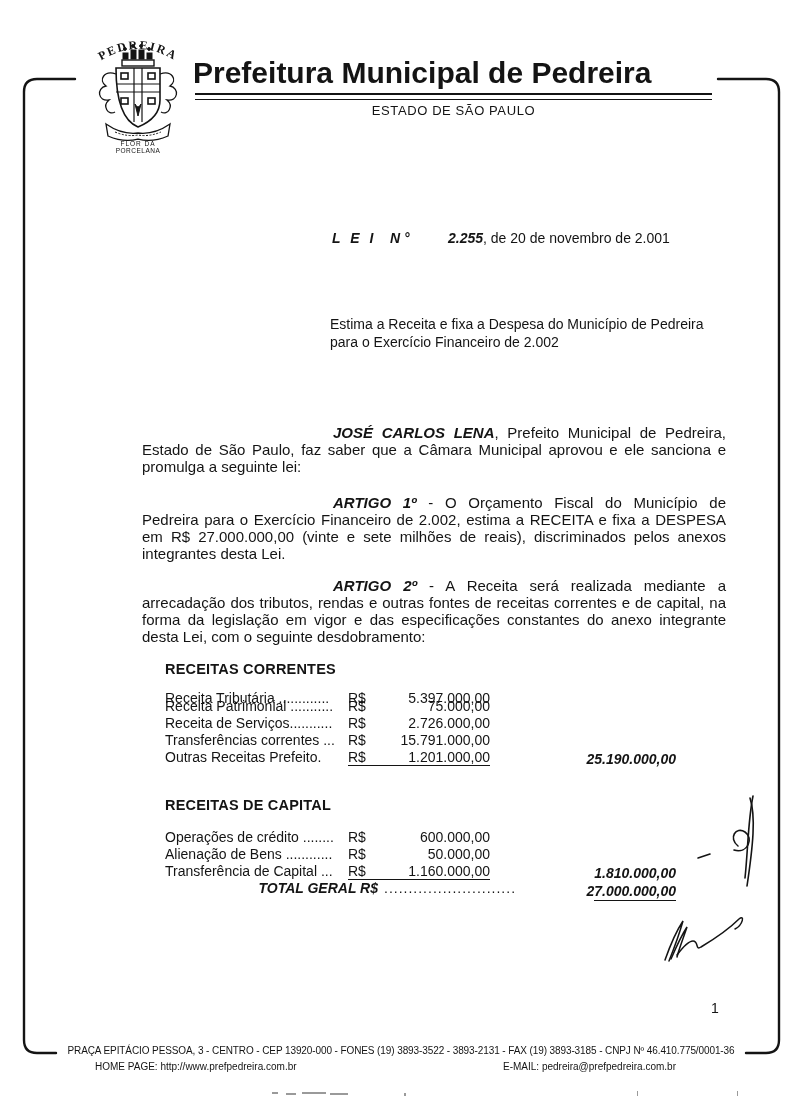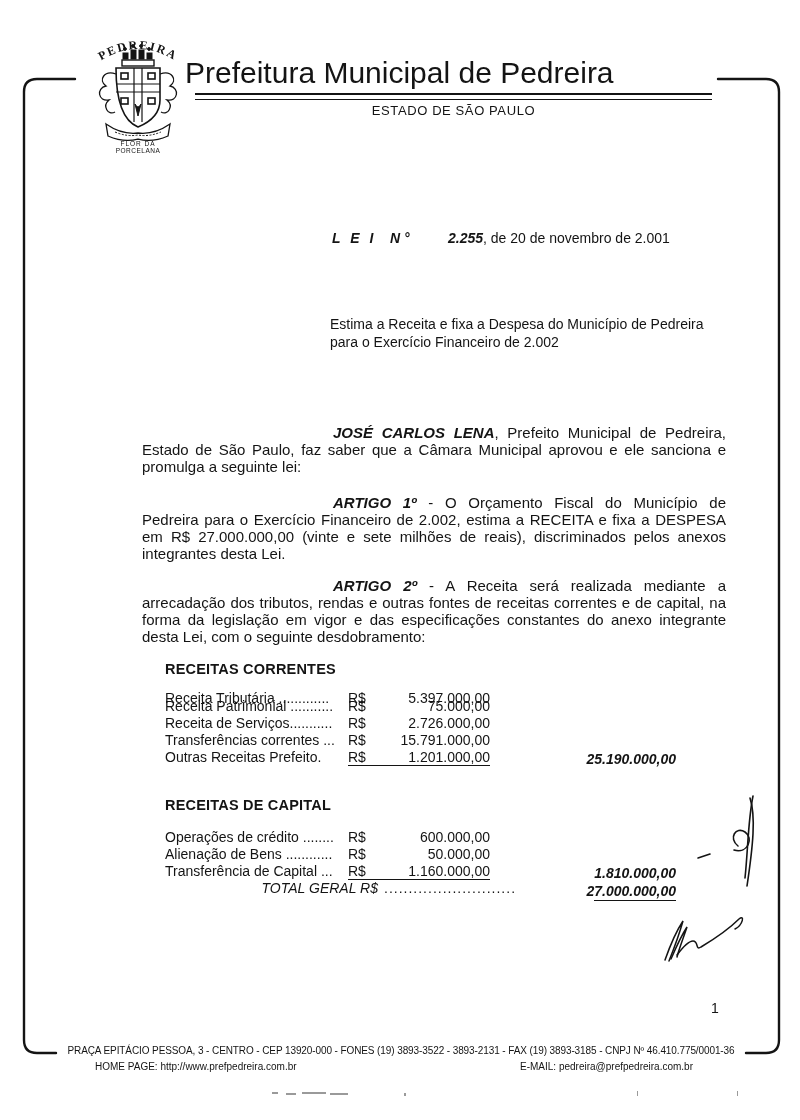--- a/index.html
+++ b/index.html
@@ -3,21 +3,21 @@
 <meta charset="utf-8">
 <style>
   html,body{margin:0;padding:0;background:#888;}
   .page{
     position:relative;width:800px;height:1120px;background:#ffffff;
     font-family:"Liberation Sans","DejaVu Sans",sans-serif;color:#141414;
     overflow:hidden;margin:0 auto;
   }
   .abs{position:absolute;}
   
-  .doc-title{left:185px;top:56px;font-size:30px;font-weight:normal;letter-spacing:0px;white-space:nowrap;}
+  .doc-title{left:193px;top:56px;font-size:30px;font-weight:bold;letter-spacing:0px;white-space:nowrap;}
   .title-underline{left:195px;top:93px;width:517px;height:4px;border-top:2.4px solid #141414;border-bottom:1.4px solid #141414;}
   .doc-subtitle{left:195px;top:103px;width:517px;text-align:center;font-size:13px;letter-spacing:.6px;}
   
   .law-heading{left:332px;top:230px;height:18px;font-size:14px;white-space:nowrap;}
   .law-lei{position:absolute;left:0;font-weight:bold;font-style:italic;letter-spacing:3px;}
   .law-no{position:absolute;left:58px;font-weight:bold;font-style:italic;}
   .law-rest{position:absolute;left:116px;}
   .bi{font-weight:bold;font-style:italic;}
   .ementa{left:330px;top:316px;width:404px;font-size:14px;line-height:17.5px;}
   
@@ -28,33 +28,33 @@
   .h-correntes{top:661px;} .h-capital{top:797px;}
   
   .rtable{left:165px;font-size:14px;}
   .t-correntes{top:690px;} .t-capital{top:829px;}
   .trow{display:flex;height:17px;align-items:baseline;white-space:pre;}
   .trow.overlap{margin-top:-9px;}
   .tlabel{width:183px;overflow:hidden;}
   .tcur{width:30px;}
   .tamt{width:112px;text-align:right;}
   .u-cells .tcur,.u-cells .tamt{border-bottom:1.8px solid #141414;}
-  .total-row .tlabel{width:213px;text-align:right;font-weight:normal;font-style:italic;overflow:visible;}
+  .total-row .tlabel{width:213px;text-align:right;font-weight:bold;font-style:italic;overflow:visible;}
   .total-row .tdots{margin-left:6px;letter-spacing:1px;}
   
   .subtotal{left:556px;width:120px;text-align:right;font-size:14px;font-weight:bold;font-style:italic;white-space:nowrap;}
   .st-correntes{top:751px;}
   .st-capital{top:865px;}
   .st-capital .num{border-bottom:1.8px solid #141414;padding-bottom:19px;display:inline-block;}
   .st-grand{top:883px;}
   .page-number{left:700px;top:1000px;width:30px;text-align:center;font-size:14px;}
   
   .footer-line1{left:58px;top:1045px;width:686px;text-align:center;font-size:10px;white-space:nowrap;letter-spacing:-0.1px;}
   .footer-home{left:95px;top:1061px;font-size:10px;}
-  .footer-email{left:520px;top:1061px;font-size:10px;}
+  .footer-email{left:503px;top:1061px;font-size:10px;}
   .noise{position:absolute;background:#9a9a9a;}
   svg{display:block;}
 </style>
 </head>
 <body>
 
 <div class="page">
 
   <svg class="abs" style="left:0;top:0;" width="800" height="1120" viewBox="0 0 800 1120">
     <path d="M 75 79 L 37 79 Q 24 79 24 92 L 24 1040 Q 24 1053 37 1053 L 56 1053" fill="none" stroke="#141414" stroke-width="2.4" stroke-linecap="round"></path>

